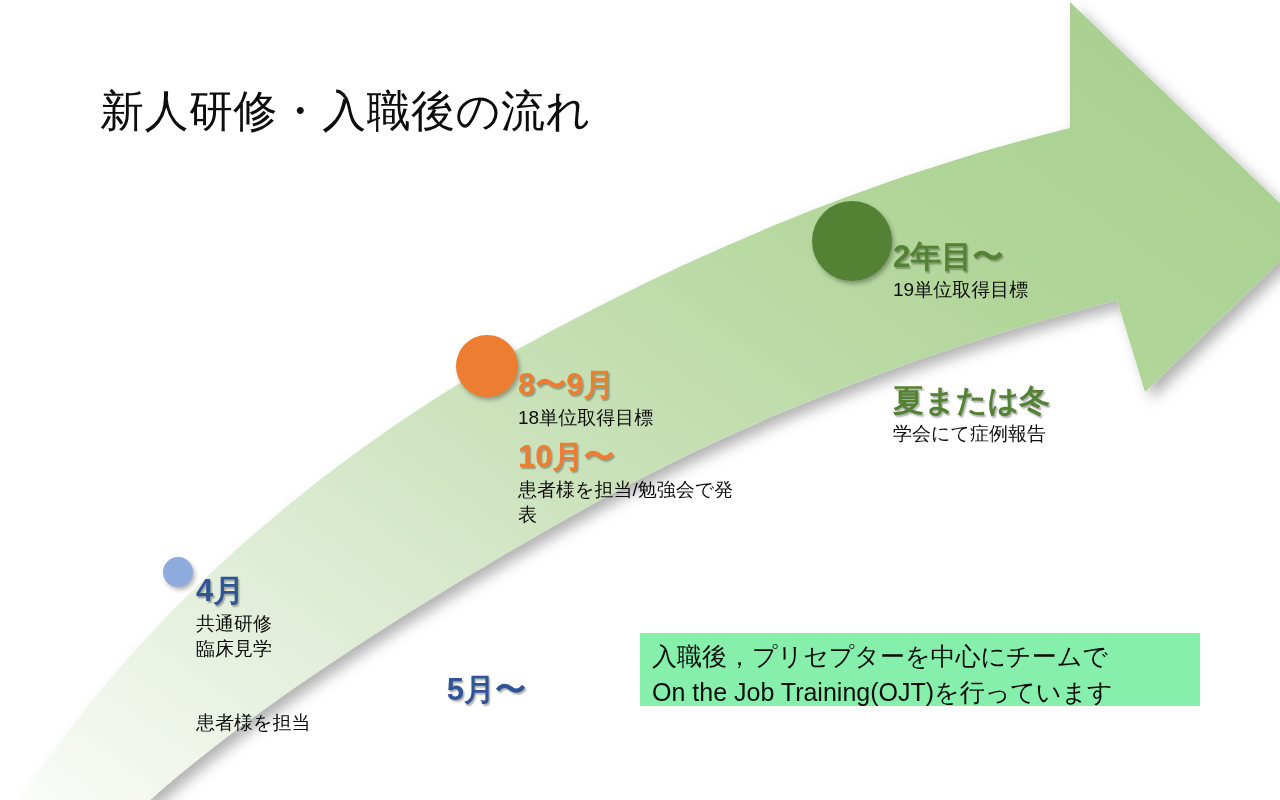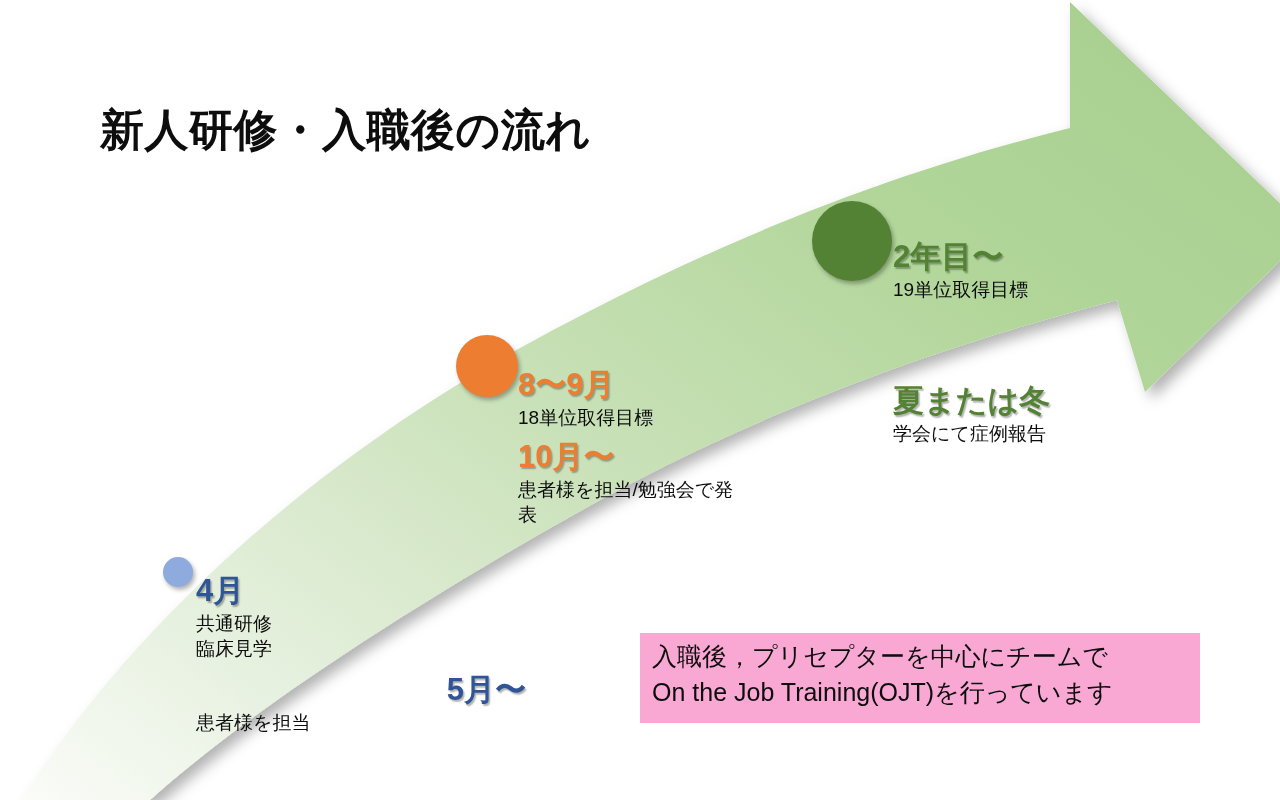--- a/index.html
+++ b/index.html
@@ -30,24 +30,23 @@
   }
 
   
   #page-title {
     position: absolute;
     left: 100px;
     top: 86px;
     font-size: 44px;
     line-height: 1.15;
     color: #0d0d0d;
-    font-weight: 700;
+    font-weight: 400;
     letter-spacing: 0.01em;
     white-space: nowrap;
-    margin-top: 19px;
   }
 
   
   .dot {
     position: absolute;
     border-radius: 50%;
     box-shadow: 2px 3px 4px rgba(0,0,0,0.30);
   }
   #dot-april   { left: 163px; top: 557px; width: 30px;  height: 30px;  background: #8FAADC; }
   #dot-augsep  { left: 456px; top: 335px; width: 62px;  height: 62px;  background: #ED7D31; }
@@ -83,22 +82,22 @@
   #block-year2 { left: 893px; top: 238px; width: 330px; }
   
   #block-season { left: 893px; top: 382px; width: 330px; }
 
   
   #ojt-callout {
     position: absolute;
     left: 640px;
     top: 633px;
     width: 560px;
-    height: 90px;
-    background: #f9a8d4;
+    height: 73px;
+    background: #86efac;
     box-sizing: border-box;
     padding: 6px 10px 0 12px;
   }
   #ojt-callout .line {
     font-size: 25px;
     line-height: 1.42;
     color: #0d0d0d;
     white-space: nowrap;
   }
 </style>

